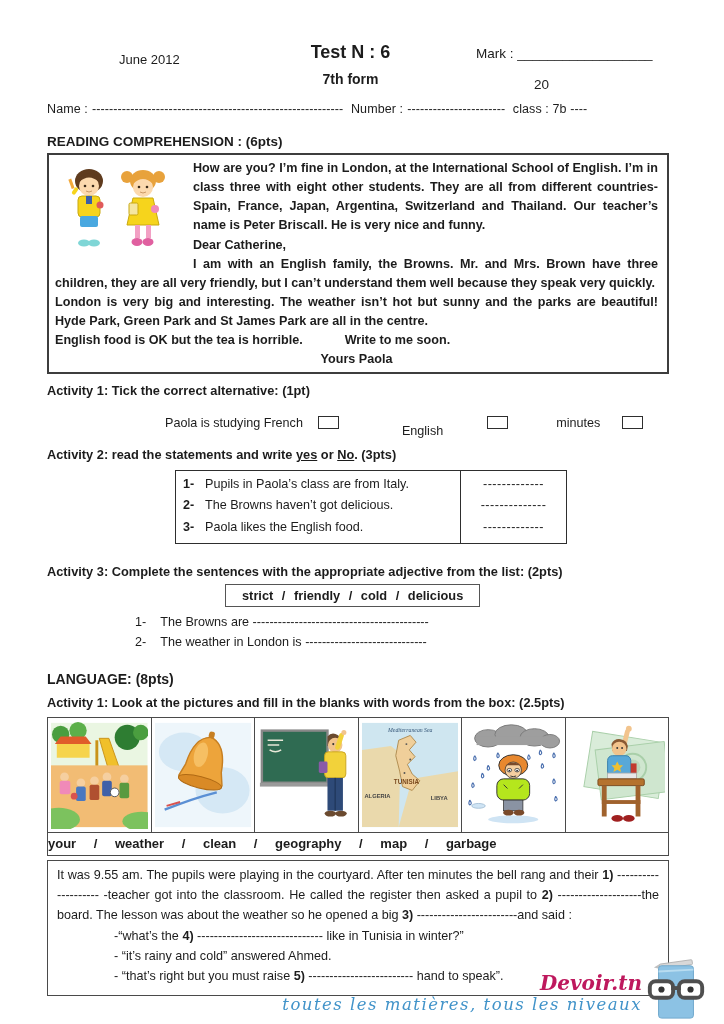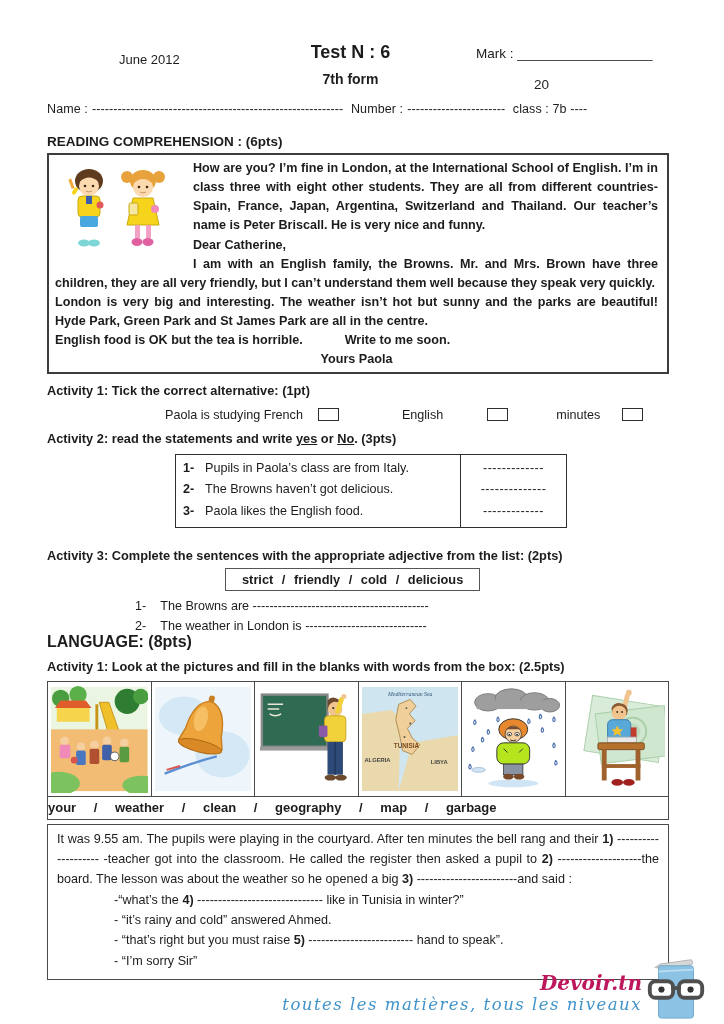--- a/index.html
+++ b/index.html
@@ -36,21 +36,21 @@
     text-align: justify;
   }
   .letter-kids { float: left; width: 126px; height: 104px; margin: 2px 12px 2px 0; }
   .letter-sig { text-align: center; font-weight: 700; }
   .gap-inline { display: inline-block; width: 42px; }
 
   
   .act-heading { font-size: 12.8px; font-weight: 700; margin-top: 9px; }
   .act1-row { display: flex; align-items: center; font-size: 12.6px; margin: 10px 0 4px 118px; }
   .checkbox { display: inline-block; width: 21px; height: 13px; border: 1.7px solid #2e2e2e; background: #fff; }
-  .cb1 { margin-left: 15px; } .lbl2 { margin-left: 63px; } .cb2 { margin-left: 44px; }
+  .cb1 { margin-left: 15px; } .lbl2 { margin-left: 63px; margin-top: 16px; } .cb2 { margin-left: 44px; }
   .lbl3 { margin-left: 48px; } .cb3 { margin-left: 22px; }
   .u { text-decoration: underline; }
 
   .act2-table {
     display: flex; margin: 8px 0 0 128px; width: 392px;
     border: 1.7px solid #2e2e2e; font-size: 12.6px;
   }
   .act2-left { flex: 1; padding: 3px 4px 4px 7px; }
   .act2-row { display: flex; line-height: 1.72; }
   .act2-num { font-weight: 700; width: 22px; }
@@ -59,21 +59,21 @@
 
   .act3-box {
     display: inline-block; margin: 5px 0 2px 178px;
     border: 1.6px solid #555; padding: 3px 16px;
     font-size: 12.8px; font-weight: 700; word-spacing: 5px;
   }
   .act3-item { font-size: 12.6px; margin: 6px 0 0 88px; }
   .act3-item .num { margin-right: 14px; }
 
   
-  .lang-heading { font-size: 16px; font-weight: 700; }
+  .lang-heading { font-size: 14px; font-weight: 700; margin-top: 22px; }
   .lang-act-heading { font-size: 12.8px; font-weight: 700; margin: 8px 0 7px 0; }
   .pics-table { border: 1.7px solid #4a4a4a; }
   .pics-row { display: flex; }
   .pic-cell { flex: 1; height: 114px; border-right: 1.5px solid #4a4a4a; padding: 3px; }
   .pic-cell:last-child { border-right: none; }
   .pic-cell svg { width: 100%; height: 100%; display: block; }
   .words-row {
     border-top: 1.7px solid #4a4a4a; 
     font-size: 13px; font-weight: 700; padding: 3px 0 4px 0; word-spacing: 14px;
   }
@@ -358,21 +358,20 @@
 
       </div>
       <div class="words-row">your / weather / clean / geography / map / garbage</div>
     </div>
 
     <div class="passage-box">
       <span>It was 9.55 am. The pupils were playing in the courtyard. After ten minutes the bell rang and their </span><b>1)</b><span> -------------------- -teacher got into the classroom. He called the register then asked a pupil to </span><b>2)</b><span> --------------------the board. The lesson was about the weather so he opened a big </span><b>3)</b><span> ------------------------and said :</span>
       <div class="dialog"><span>-“what’s the </span><b>4)</b><span> ------------------------------ like in Tunisia in winter?”</span></div>
       <div class="dialog">- “it’s rainy and cold” answered Ahmed.</div>
       <div class="dialog"><span>- “that’s right but you must raise </span><b>5)</b><span> ------------------------- hand to speak”.</span></div>
-      <div class="dialog">- “I’m sorry Sir”</div>
     </div>
 
   </div>
 
   <div class="footer">
     <div class="footer-texts">
       <div class="brand">Devoir.tn</div>
       <div class="tagline">toutes les matières, tous les niveaux</div>
     </div>
     <svg class="mascot" viewBox="0 0 66 66">

